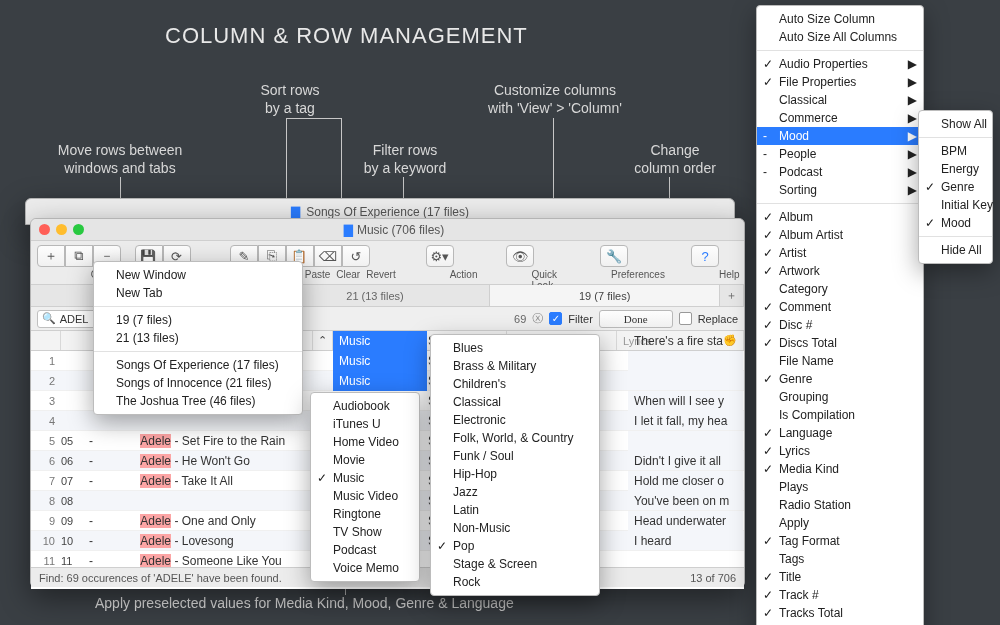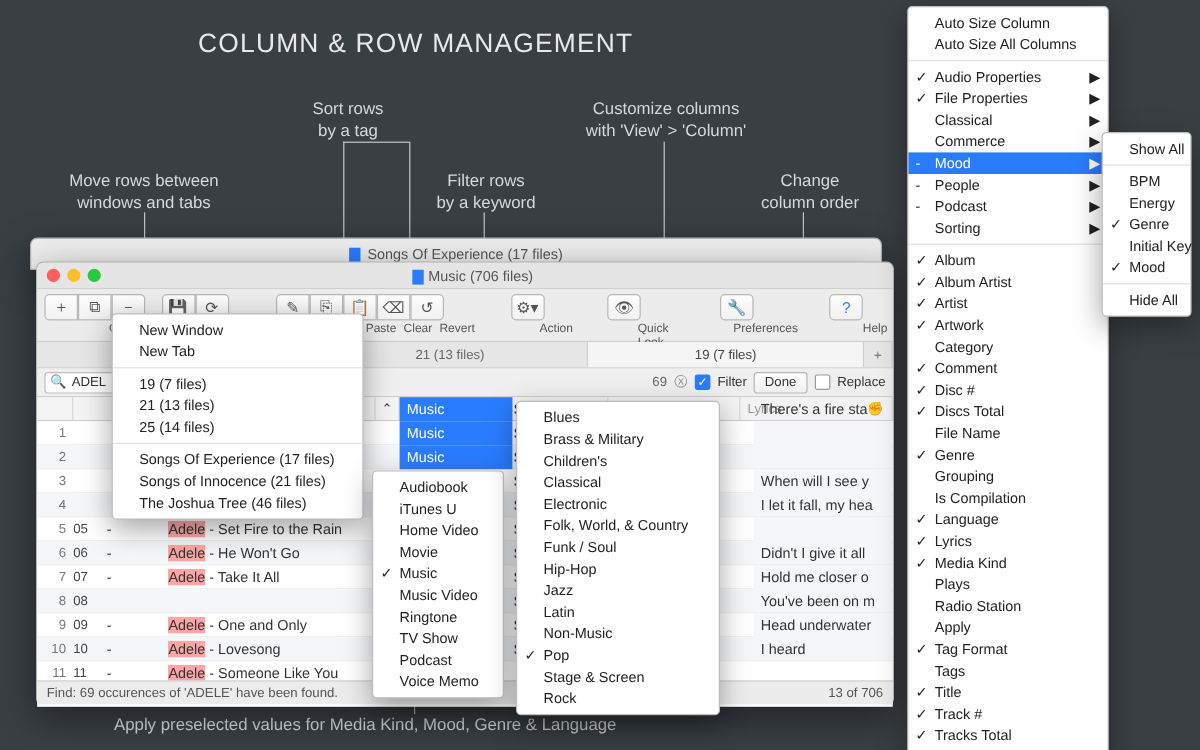--- a/index.html
+++ b/index.html
@@ -70,21 +70,21 @@
   .ftab { flex:1; display:flex; align-items:center; justify-content:center; border-right:1px solid #cfcfcf; font-size:11px; color:#444; background:#f5f5f5;}
   .ftab.dim { background:#e6e6e6; color:#666; }
 
   .filterbar { height:24px; background:#efefef; border-bottom:1px solid #cfcfcf; display:flex; align-items:center; padding:0 6px; gap:6px; font-size:11px; }
   .search {
     height:18px; border:1px solid #c0c0c0; border-radius:3px; padding:0 4px; font-size:11px;
     display:flex; align-items:center; gap:4px; background:#fff;
   }
   .checkbox { width:13px;height:13px;border:1px solid #999;border-radius:2px;background:#fff; display:inline-flex;align-items:center;justify-content:center;}
   .checkbox.checked{background:#2a7cff;border-color:#2a7cff;color:#fff;font-size:10px;}
-  .pillbtn { height:18px; padding:0 8px; border:1px solid #b8b8b8; border-radius:3px; background:linear-gradient(#fdfdfd,#f0f0f0); font-size:11px; display:flex;align-items:center;}
+  .pillbtn { height:18px; padding:0 24px; border:1px solid #b8b8b8; border-radius:3px; background:linear-gradient(#fdfdfd,#f0f0f0); font-size:11px; display:flex;align-items:center;font-family:Liberation Serif, serif;}
 
   .colheaders { height:20px; background:#f3f3f3; border-bottom:1px solid #cfcfcf; display:flex; font-size:11px; color:#444;}
   .colh { border-right:1px solid #d8d8d8; display:flex; align-items:center; padding:0 6px;}
 
   .rows { position:relative; background:#fff; }
   .row { height:20px; display:flex; align-items:center; border-bottom:1px solid #f0f0f0;}
   .row.alt { background:#f4f6fa; }
   .row .num { width:30px; text-align:right; padding-right:6px; color:#777; font-size:11px;}
   .row .trk { width:28px; text-align:left; color:#444; font-size:11px;}
   .row .name { flex:1; font-size:12px; white-space:nowrap; overflow:hidden;}
@@ -318,21 +318,20 @@
     <span>13 of 706</span>
   </div>
 </div>
 
 <div class="menu" style="left:93px; top:261px; width:210px;" id="openmenu">
     <div class="mi">New Window</div>
     <div class="mi">New Tab</div>
     <div class="sep"></div>
     <div class="mi">19 (7 files)</div>
     <div class="mi">21 (13 files)</div>
-    <div class="mi">25 (14 files)</div>
     <div class="sep"></div>
     <div class="mi">Songs Of Experience (17 files)</div>
     <div class="mi">Songs of Innocence (21 files)</div>
     <div class="mi">The Joshua Tree (46 files)</div>
   </div>
 
 <div style="position:absolute; left:333px; top:331px; width:94px;">
   <div class="cellbg-sel" style="height:20px; padding:3px 6px;">Music</div>
   <div class="cellbg-sel" style="height:20px; padding:3px 6px;">Music</div>
   <div class="cellbg-sel" style="height:20px; padding:3px 6px;">Music</div>

